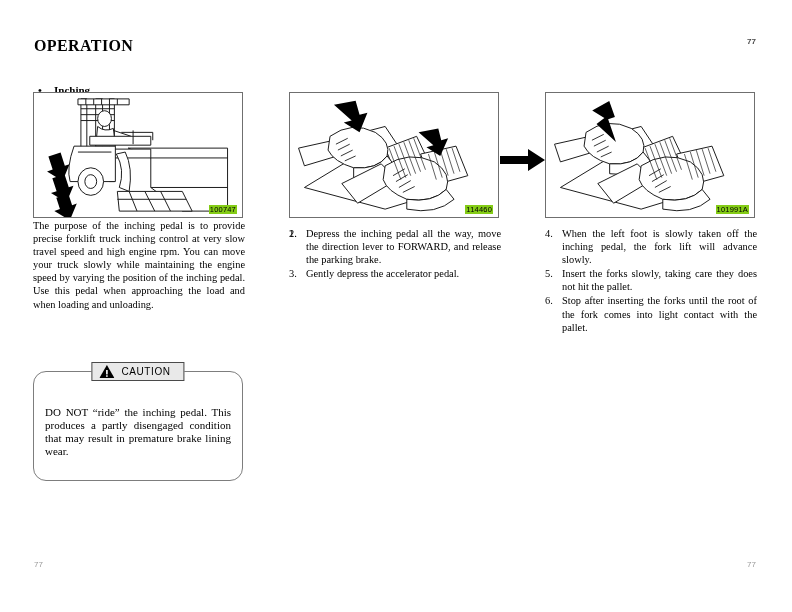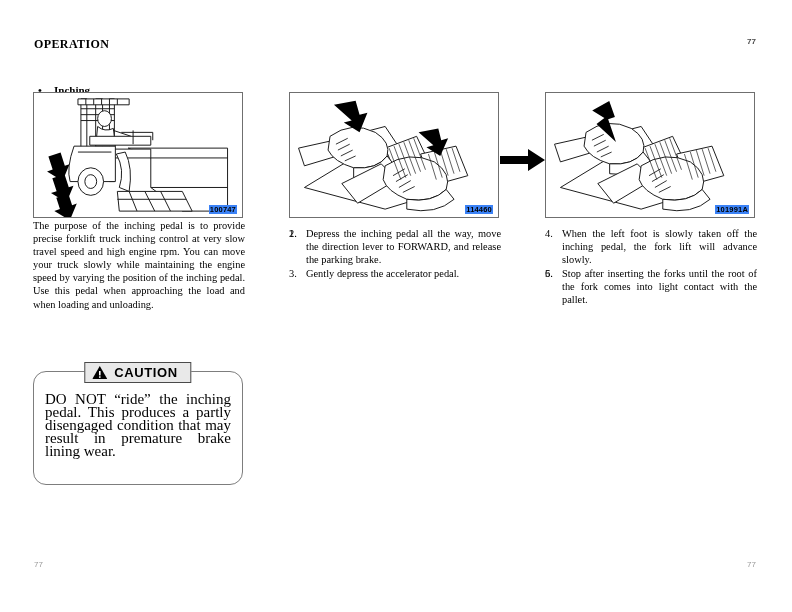--- a/index.html
+++ b/index.html
@@ -13,21 +13,21 @@
     position: relative;
     font-family: "Liberation Serif", serif;
     color: #000000;
     overflow: hidden;
   }
 
   
   .page-head {
     position: absolute;
     top: 37px;
-    font-size: 12px;
+    font-size: 16px;
     font-weight: bold;
     letter-spacing: 0.4px;
   }
   .page-head.left  { left: 34px; }
   .page-head.right {
     right: 36px;
     font-family: "Liberation Sans", sans-serif;
     font-size: 8px;
     color: #4a4a4a;
     letter-spacing: 0;
@@ -81,23 +81,23 @@
     position: absolute;
     inset: 0;
   }
   .fig-art svg { display: block; width: 100%; height: 100%; }
   .fig-id {
     position: absolute;
     right: 5px;
     bottom: 3px;
     font-family: "Liberation Sans", sans-serif;
     font-size: 7.5px;
-    font-weight: bold;
+    font-weight: normal;
     letter-spacing: 0.2px;
-    background: #3b82f6;
+    background: #84cc16;
     padding: 0 1px;
   }
 
   
   .connector {
     position: absolute;
     left: 500px;
     top: 147px;
     width: 46px;
     height: 26px;
@@ -155,29 +155,29 @@
     align-items: center;
     gap: 7px;
     background: #e9e9e9;
     border: 1px solid #4a4a4a;
     padding: 2px 13px 2px 7px;
     box-sizing: border-box;
   }
   .caution-banner .tri { display: block; }
   .caution-title {
     font-family: "Liberation Sans", sans-serif;
-    font-size: 13px;
-    font-weight: bold;
+    font-size: 10px;
+    font-weight: normal;
     letter-spacing: 0.6px;
   }
   .caution-text {
-    font-size: 15px;
+    font-size: 11px;
     line-height: 13.1px;
     text-align: justify;
-    margin-top: 6px;
+    margin-top: 19px;
   }
 </style>
 </head>
 <body>
 
 <div class="page-head left">OPERATION</div>
 <div class="page-head right">77</div>
 
 <div class="sub-head">
   <span class="dot">•</span><span>Inching</span>
@@ -332,21 +332,21 @@
         <g fill="#000000">
           <path d="M44 10 L68 22 L62 30 L76 34 L62 48 L52 34 L58 30 Z" transform="rotate(196 60 28)"></path>
         </g>
       </svg>
     </div>
     <span class="fig-id">101991A</span>
   </div>
 
   <ol class="steps">
     <li><span class="num">4.</span><span>When the left foot is slowly taken off the inching pedal, the fork lift will advance slowly.</span></li>
-    <li><span class="num">5.</span></li>
+    <li><span class="num">5.</span><span>Insert the forks slowly, taking care they does not hit the pallet.</span></li>
     <li><span class="num">6.</span><span>Stop after inserting the forks until the root of the fork comes into light contact with the pallet.</span></li>
   </ol>
 </div>
 
 <div class="caution">
   <div class="caution-banner">
     <svg class="tri" width="15" height="13" viewBox="0 0 15 13" xmlns="http://www.w3.org/2000/svg">
       <path d="M7.5 0 L15 13 L0 13 Z" fill="#000000"></path>
       <rect x="6.7" y="5" width="1.6" height="4.4" fill="#ffffff"></rect>
       <rect x="6.7" y="10.3" width="1.6" height="1.5" fill="#ffffff"></rect>

